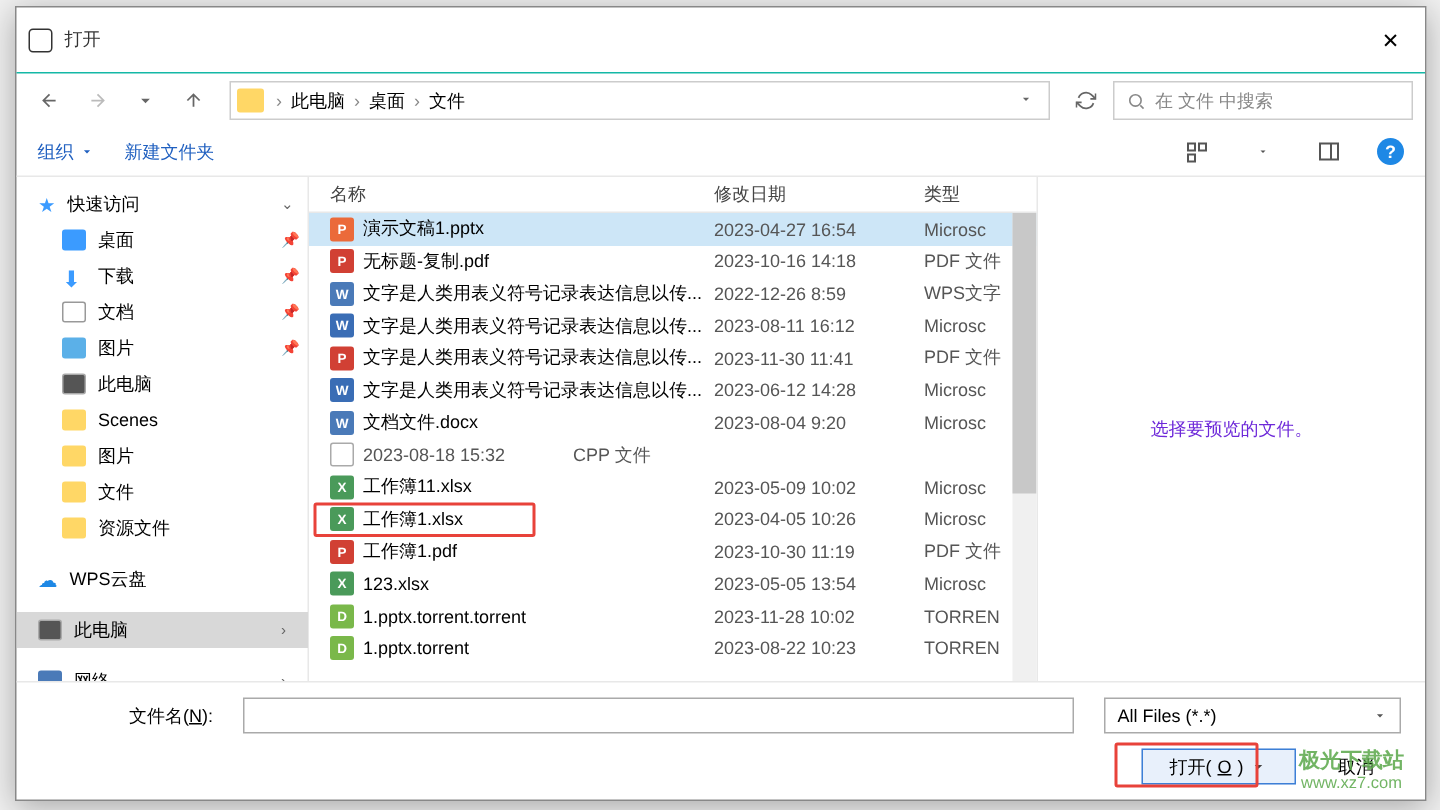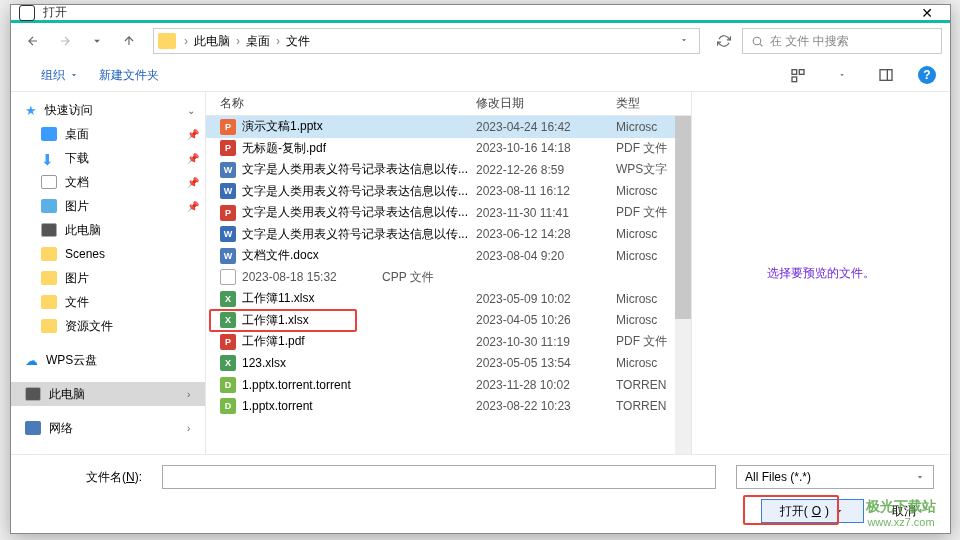--- a/index.html
+++ b/index.html
@@ -1,37 +1,37 @@
 <!DOCTYPE html>
 <html><head>
 <meta charset="utf-8">
 <style>
 * { margin: 0; padding: 0; box-sizing: border-box; font-family: "Microsoft YaHei", "Segoe UI", sans-serif; }
 body { background: #f0f0f0; width: 960px; height: 540px; overflow: hidden; position: relative; }
 
 .dialog { position: absolute; top: 4px; left: 10px; width: 941px; height: 530px; background: #fff; border: 1px solid #888; box-shadow: 0 4px 20px rgba(0,0,0,0.3); display: flex; flex-direction: column; }
 
-.titlebar { height: 18px; display: flex; align-items: center; padding: 0 8px; border-bottom: 3px solid #14b8a6; }
+.titlebar { height: 44px; display: flex; align-items: center; padding: 0 8px; border-bottom: 1px solid #14b8a6; }
 .titlebar .icon { width: 16px; height: 16px; border: 1.5px solid #333; border-radius: 3px; margin-right: 8px; }
 .titlebar .title { font-size: 12px; color: #333; flex: 1; }
 .titlebar .close { width: 30px; text-align: center; font-size: 14px; cursor: pointer; }
 
 .navbar { height: 36px; display: flex; align-items: center; padding: 0 8px; gap: 4px; }
 .nav-btn { width: 28px; height: 28px; display: flex; align-items: center; justify-content: center; color: #666; cursor: pointer; }
 .nav-btn svg { width: 14px; height: 14px; }
 .addr-box { display: flex; align-items: center; flex: 1; border: 1px solid #ccc; height: 26px; margin: 0 6px; padding: 0 4px; font-size: 12px; }
 .addr-box .folder-icon { width: 18px; height: 16px; background: #ffd766; border-radius: 2px; margin-right: 6px; }
 .addr-box .crumb { padding: 0 4px; cursor: pointer; }
 .addr-box .sep { color: #888; padding: 0 2px; }
 .addr-box .spacer { flex: 1; }
 .addr-box .dd { color: #666; padding: 0 6px; cursor: pointer; }
 .search-box { width: 200px; height: 26px; border: 1px solid #ccc; display: flex; align-items: center; padding: 0 8px; font-size: 12px; color: #888; }
 .search-box svg { width: 13px; height: 13px; margin-right: 6px; }
 
-.toolbar { height: 32px; display: flex; align-items: center; padding: 0 14px; gap: 20px; font-size: 12px; margin-left: 16px; }
+.toolbar { height: 32px; display: flex; align-items: center; padding: 0 14px; gap: 20px; font-size: 12px; }
 .tool { display: flex; align-items: center; gap: 4px; color: #2060c0; cursor: pointer; }
 .tool svg { width: 10px; height: 10px; }
 .toolbar .spacer { flex: 1; }
 .view-btn { width: 24px; height: 24px; display: flex; align-items: center; justify-content: center; color: #555; cursor: pointer; }
 .help { width: 18px; height: 18px; border-radius: 50%; background: #1e88e5; color: #fff; display: flex; align-items: center; justify-content: center; font-size: 12px; font-weight: bold; }
 
 .body { flex: 1; display: flex; border-top: 1px solid #e8e8e8; overflow: hidden; }
 
 .sidebar { width: 195px; border-right: 1px solid #e8e8e8; padding: 6px 0; font-size: 12px; overflow-y: auto; position: relative; }
 .side-item { height: 24px; display: flex; align-items: center; padding-left: 30px; gap: 8px; cursor: pointer; }
@@ -254,21 +254,21 @@
     <div class="filepane">
       <div class="headers">
         <div class="col-name">名称</div>
         <div class="col-date">修改日期</div>
         <div class="col-type">类型</div>
       </div>
       <div class="filelist" id="filelist">
         <div class="row sel">
             <div class="fi-icon ic-ppt">P</div>
             <div class="fn">演示文稿1.pptx</div>
-            <div class="fd">2023-04-24 16:42</div>
+            <div class="fd">2023-04-27 16:54</div>
             <div class="ft">Microsc</div>
           </div>
           <div class="row">
             <div class="fi-icon ic-pdf">P</div>
             <div class="fn">无标题-复制.pdf</div>
             <div class="fd">2023-10-16 14:18</div>
             <div class="ft">PDF 文件</div>
           </div>
           <div class="row">
             <div class="fi-icon ic-wps">W</div>

